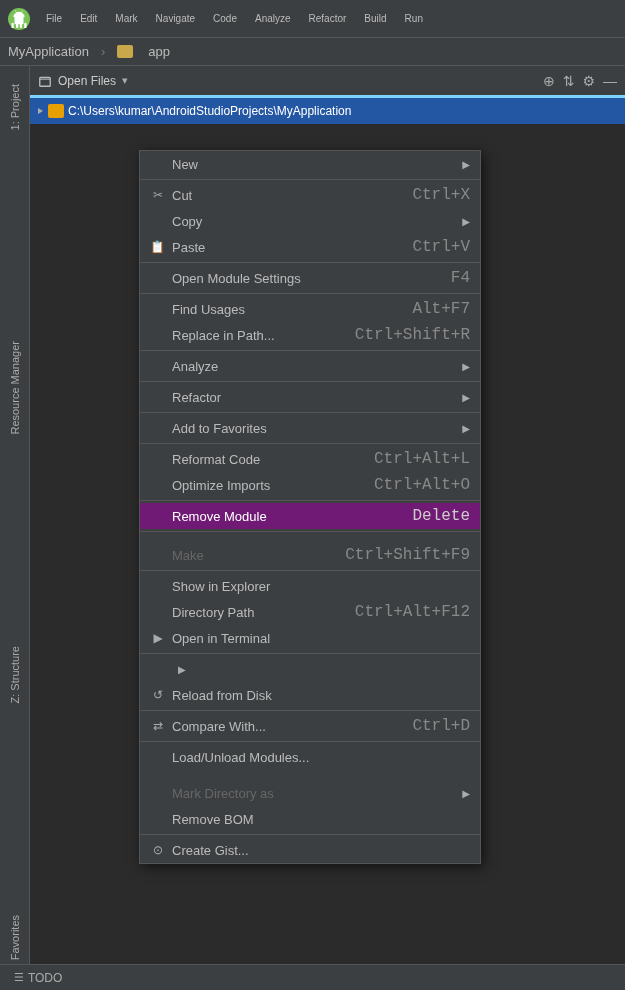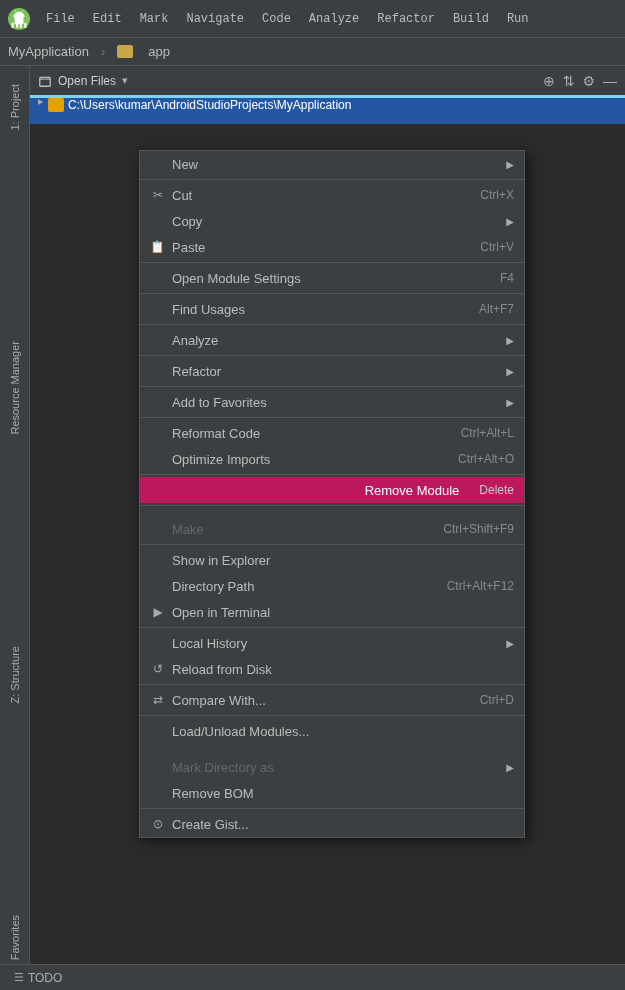--- a/index.html
+++ b/index.html
@@ -34,22 +34,21 @@
       justify-content: center;
       font-size: 10px;
       color: #fff;
       margin-right: 6px;
     }
     .menu-item {
       padding: 4px 8px;
       color: #bbbbbb;
       cursor: pointer;
       border-radius: 3px;
-      font-size: 12px;
-      font-family: Liberation Mono, monospace;
+      font-size: 10px;
     }
 
     
     .breadcrumb-bar {
       height: 28px;
       background: #3c3f41;
       display: flex;
       align-items: center;
       padding: 0 8px;
       gap: 12px;
@@ -116,20 +115,21 @@
       position: absolute;
       left: 30px;
       top: 98px;
       right: 0;
       height: 52px;
       background: #2b2b2b;
     }
     .tree-row {
       height: 26px;
       display: flex;
+      align-items: center;
       padding-left: 6px;
       gap: 4px;
       background: #2457a3;
     }
     .tree-folder-icon {
       width: 16px;
       height: 14px;
       background: #e8a000;
       border-radius: 2px;
       flex-shrink: 0;
@@ -140,52 +140,52 @@
       white-space: nowrap;
       overflow: hidden;
       text-overflow: ellipsis;
     }
 
     
     .context-menu {
       position: absolute;
       left: 139px;
       top: 150px;
-      width: 386px;
+      width: 342px;
       background: #3c3f41;
       border: 1px solid #555;
       box-shadow: 3px 3px 12px rgba(0,0,0,0.6);
       z-index: 100;
     }
     .ctx-item {
       height: 26px;
       display: flex;
       align-items: center;
       padding: 0 10px;
       cursor: pointer;
       position: relative;
     }
     .ctx-item.highlighted {
-      background: #be185d;
+      background: #701a75;
       color: #ffffff;
-      text-align: right;
     }
     .ctx-item.disabled {
       color: #666;
       cursor: default;
       margin-top: 10px;
     }
     .ctx-item-label {
       flex: 1;
       font-size: 13px;
     }
     .ctx-item-shortcut {
-      font-size: 12px;
+      font-size: 16px;
       color: #888;
       margin-left: 20px;
+      font-family: Liberation Mono, monospace;
     }
     .ctx-item.highlighted .ctx-item-shortcut {
       color: #ccc;
     }
     .ctx-item-arrow {
       font-size: 10px;
       color: #aaa;
       margin-left: 6px;
     }
     .ctx-separator {
@@ -322,20 +322,25 @@
       <span class="ctx-icon"></span>
       <span class="ctx-item-label">Open Module Settings</span>
       <span class="ctx-item-shortcut">F4</span>
     </div>
     <div class="ctx-separator"></div>
     <div class="ctx-item">
       <span class="ctx-icon"></span>
       <span class="ctx-item-label">Find Usages</span>
       <span class="ctx-item-shortcut">Alt+F7</span>
     </div>
+    <div class="ctx-item">
+      <span class="ctx-icon"></span>
+      <span class="ctx-item-label">Replace in Path...</span>
+      <span class="ctx-item-shortcut">Ctrl+Shift+R</span>
+    </div>
     <div class="ctx-separator"></div>
     <div class="ctx-item">
       <span class="ctx-icon"></span>
       <span class="ctx-item-label">Analyze</span>
       <span class="ctx-item-arrow">▶</span>
     </div>
     <div class="ctx-separator"></div>
     <div class="ctx-item">
       <span class="ctx-icon"></span>
       <span class="ctx-item-label">Refactor</span>
@@ -380,21 +385,20 @@
       <span class="ctx-item-label">Directory Path</span>
       <span class="ctx-item-shortcut">Ctrl+Alt+F12</span>
     </div>
     <div class="ctx-item">
       <span class="ctx-icon">▶</span>
       <span class="ctx-item-label">Open in Terminal</span>
     </div>
     <div class="ctx-separator"></div>
     <div class="ctx-item">
       <span class="ctx-icon"></span>
-      <span class="ctx-item-label">Local History</span>
       <span class="ctx-item-arrow">▶</span>
     </div>
     <div class="ctx-item">
       <span class="ctx-icon">↺</span>
       <span class="ctx-item-label">Reload from Disk</span>
     </div>
     <div class="ctx-separator"></div>
     <div class="ctx-item">
       <span class="ctx-icon">⇄</span>
       <span class="ctx-item-label">Compare With...</span>

